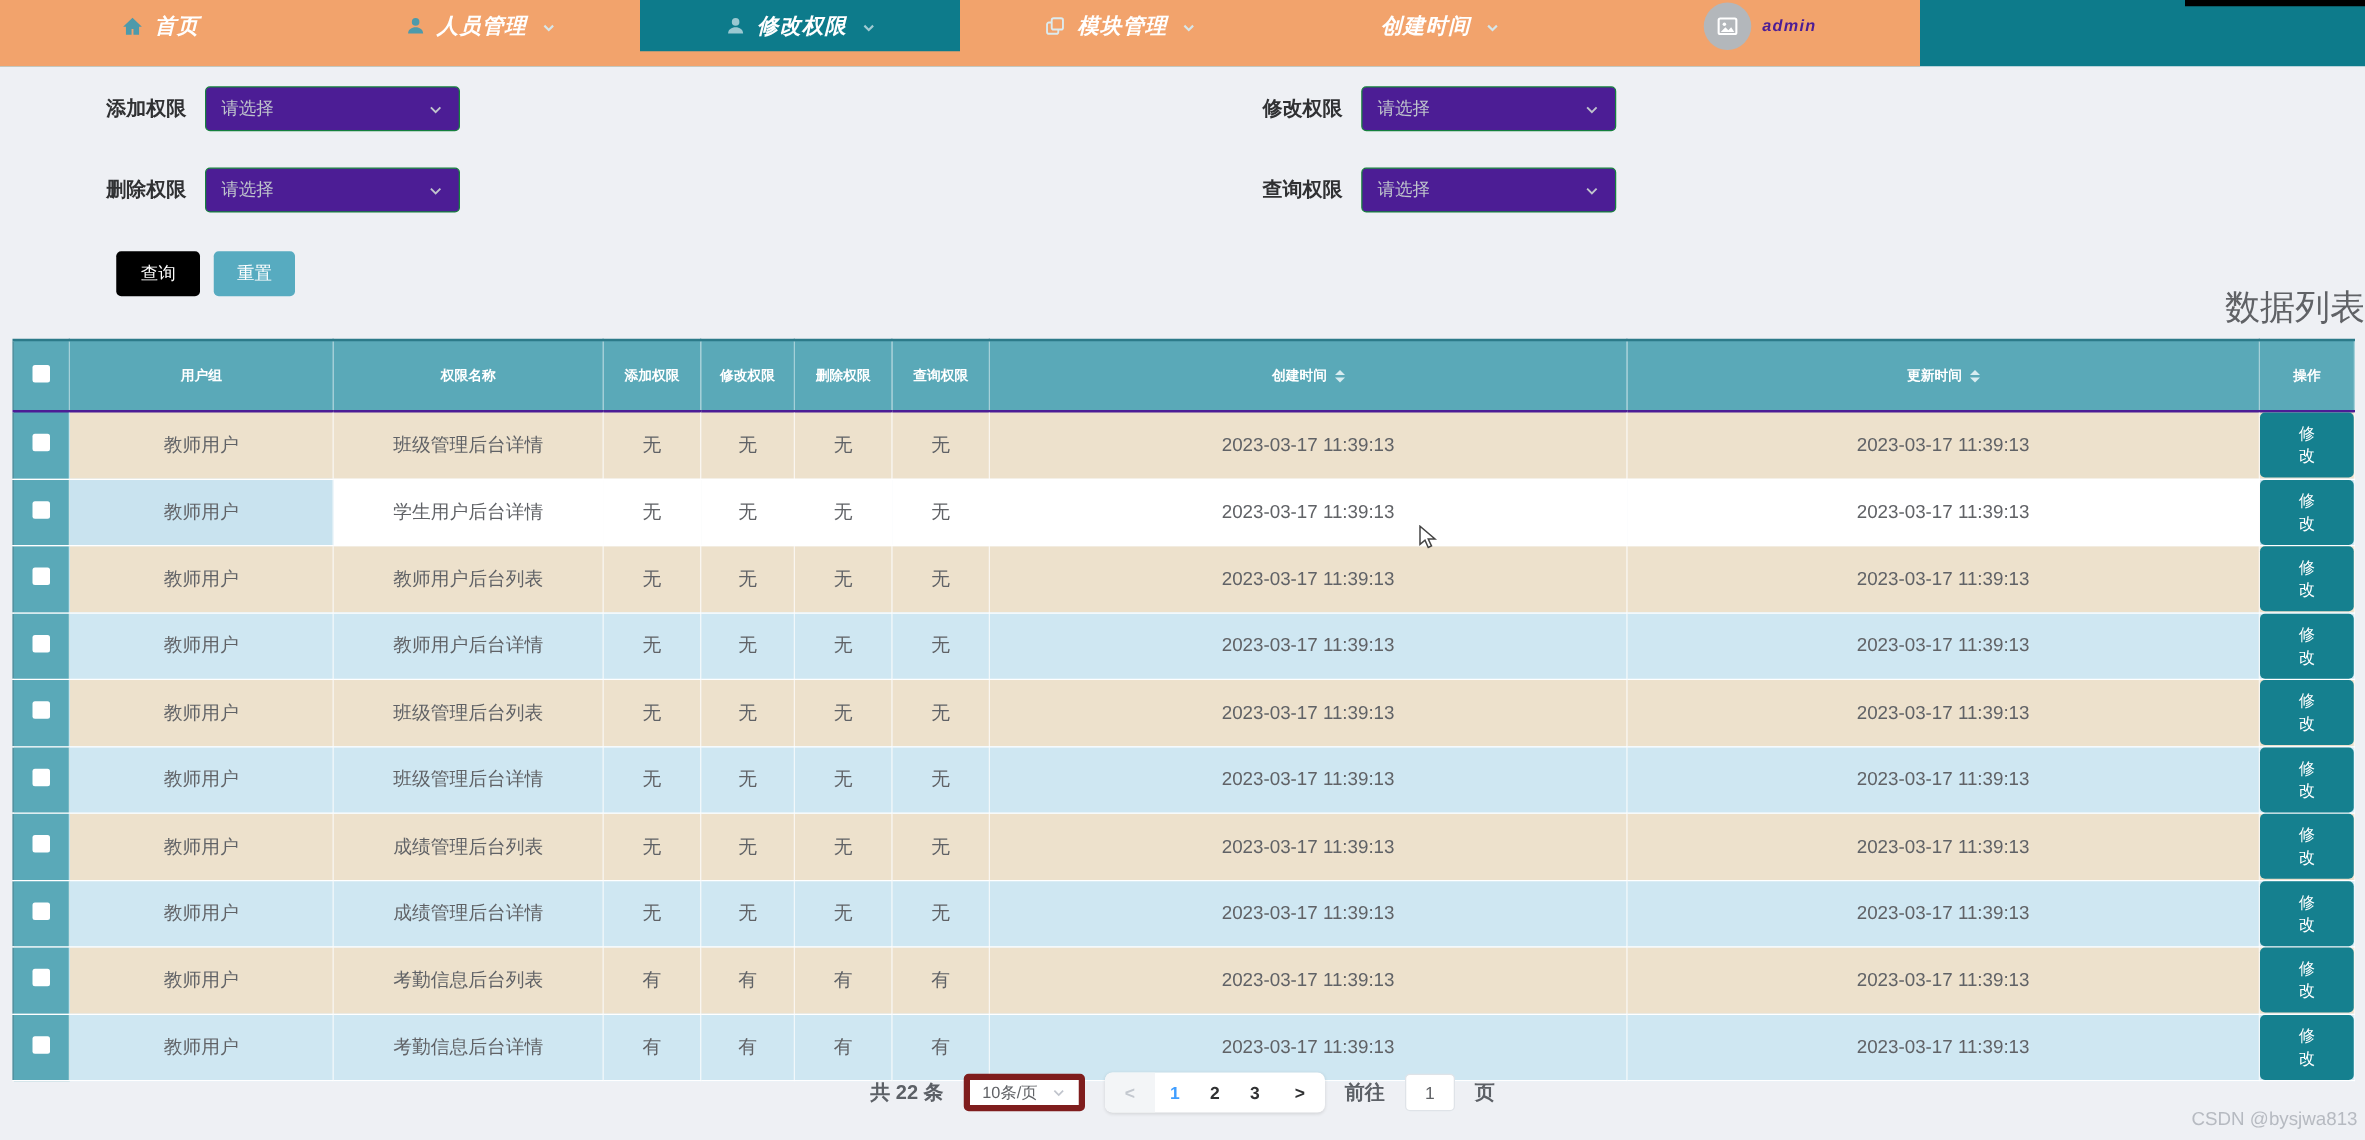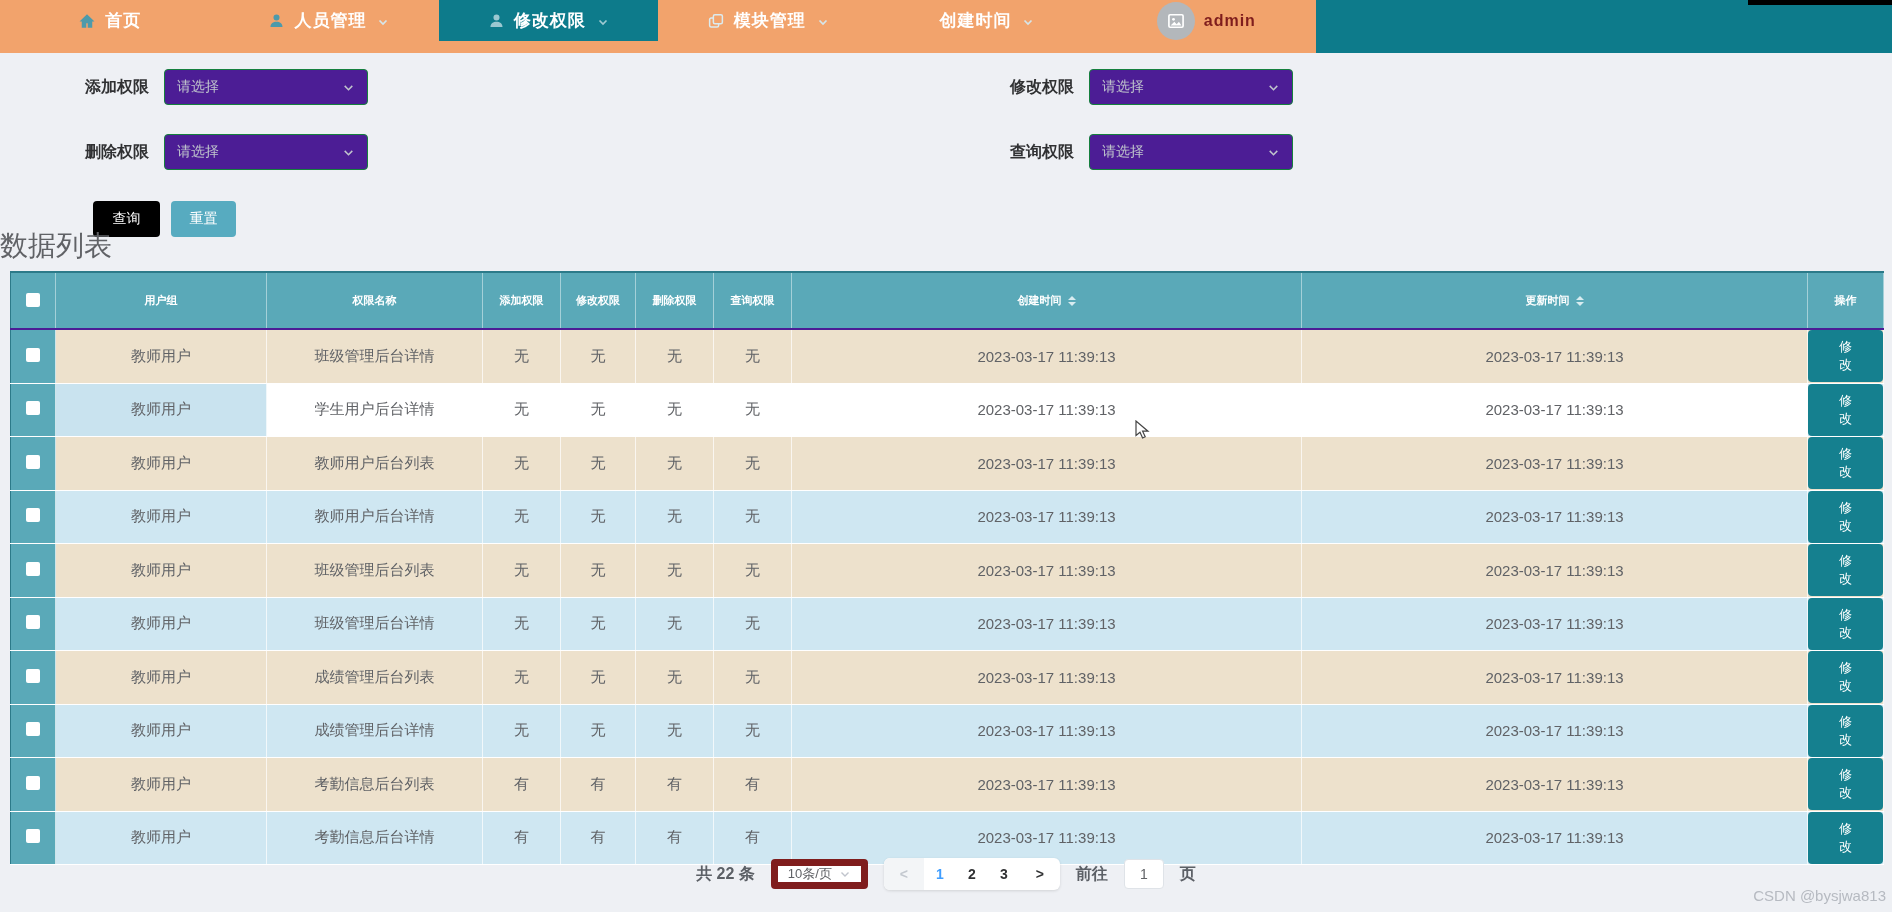--- a/index.html
+++ b/index.html
@@ -4,43 +4,43 @@
 <style>
   html,body{margin:0;padding:0;}
   body{
     width:1892px;height:912px;position:relative;overflow:hidden;
     background:#eef0f4;
     font-family:"Liberation Sans","DejaVu Sans",sans-serif;
     -webkit-font-smoothing:antialiased;
   }
   
   .header{position:absolute;top:0;left:0;width:1892px;height:53px;background:#0d7b8b;display:flex;}
-  .menu{display:flex;width:1316px;height:53px;background:#f2a36c;}
+  .menu{display:flex;width:1536px;height:53px;background:#f2a36c;font-style:italic;}
   .nav-item{
     width:256px;height:41px;display:flex;align-items:center;justify-content:center;
     gap:9px;color:#fff;font-size:17px;font-weight:700;cursor:pointer;letter-spacing:1px;
   }
   .nav-item.active{background:#0d7b8b;}
   .nav-item .nav-arrow{margin-left:2px;margin-top:3px;}
-  .nav-item.user .nav-label{color:#7f1d1d;font-size:16px;}
+  .nav-item.user .nav-label{color:#4c1d95;font-size:13px;}
   .avatar{width:38px;height:38px;border-radius:50%;background:#b3b7bb;display:flex;align-items:center;justify-content:center;}
   .black-notch{position:absolute;top:0;right:0;width:144px;height:5px;background:#000;}
   
   .fg{position:absolute;display:flex;align-items:center;height:36px;}
   .fg .flabel{font-weight:700;font-size:16px;color:#303133;margin-right:15px;white-space:nowrap;}
   .select{
     width:204px;height:36px;background:#4c1d95;border:1px solid #15803d;border-radius:4px;
     display:flex;align-items:center;justify-content:space-between;padding:0 12px;box-sizing:border-box;cursor:pointer;
   }
   .select .ph{color:#bfc4cc;font-size:14px;}
   .btn{position:absolute;top:201px;height:36px;border:none;border-radius:4px;color:#fff;font-size:14px;font-family:inherit;cursor:pointer;}
   .btn-search{left:93px;width:67px;background:#000000;}
   .btn-reset{left:171px;width:65px;background:#57abc0;}
   
-  .list-title{position:absolute;top:227px;left:0;width:100%;text-align:left;font-size:28px;color:#606266;font-weight:500;}
+  .list-title{position:absolute;top:227px;left:0;width:100%;text-align:right;font-size:28px;color:#606266;font-weight:500;}
   
   .data-table{
     position:absolute;left:10px;top:271px;width:1873px;
     border-collapse:collapse;table-layout:fixed;
     border:1px solid #2c7a89;border-top-width:2px;
     font-size:15px;color:#606266;
   }
   .data-table th{
     height:55px;background:#5aa9b8;color:#fff;font-weight:700;font-size:11px;text-align:center;
     border-right:1px solid rgba(255,255,255,.45);border-bottom:2px solid #4c1d95;padding:0;
@@ -56,21 +56,21 @@
   .row-hover td.c-group, .row-hover td.c-action{background:#c9e3ef;}
   .cb{width:14px;height:14px;background:#fff;border-radius:2px;display:inline-block;cursor:pointer;}
   .sort-caret{display:inline-flex;flex-direction:column;vertical-align:middle;margin-left:6px;}
   .sort-caret i{display:block;width:0;height:0;border:4px solid transparent;}
   .sort-caret .up{border-bottom-color:#d8ecf0;margin-bottom:2px;}
   .sort-caret .down{border-top-color:#d8ecf0;}
   .edit-btn{background:#15808f;color:#fff;border:none;border-radius:4px;padding:8px 29px;font-size:13px;font-family:inherit;cursor:pointer;}
   
   .pagination{position:absolute;top:858px;left:0;width:100%;display:flex;align-items:center;justify-content:center;gap:16px;}
   .pg-total,.pg-goto-label,.pg-goto-suffix{font-weight:700;font-size:16px;color:#5c6066;}
-  .pg-size{width:97px;height:30px;background:#fff;border:7px solid #7f1d1d;border-radius:4px;display:flex;align-items:center;justify-content:space-between;padding:5px 10px;box-sizing:border-box;cursor:pointer;}
+  .pg-size{width:97px;height:30px;background:#fff;border:5px solid #7f1d1d;border-radius:4px;display:flex;align-items:center;justify-content:space-between;padding:5px 10px;box-sizing:border-box;cursor:pointer;}
   .pg-size span{font-size:13px;color:#606266;}
   .pager{display:flex;align-items:center;background:#fff;border-radius:6px;overflow:hidden;box-shadow:0 1px 3px rgba(0,0,0,.12);height:32px;}
   .pager .pg-btn{width:40px;height:32px;display:flex;align-items:center;justify-content:center;font-size:14px;font-weight:700;cursor:pointer;}
   .pg-prev{background:#f3f5f7;color:#c3c8cf;}
   .pg-next{color:#303133;}
   .pg-num{width:32px;height:32px;display:flex;align-items:center;justify-content:center;font-size:14px;font-weight:700;color:#303133;cursor:pointer;}
   .pg-num.active{color:#409eff;}
   .pg-input{width:40px;height:30px;border:1px solid #dfe3e8;border-radius:4px;text-align:center;font-size:14px;color:#606266;box-sizing:border-box;font-family:inherit;background:#fff;}
   
   .watermark{position:absolute;top:887px;right:6px;color:#b6bac1;font-size:15px;}

